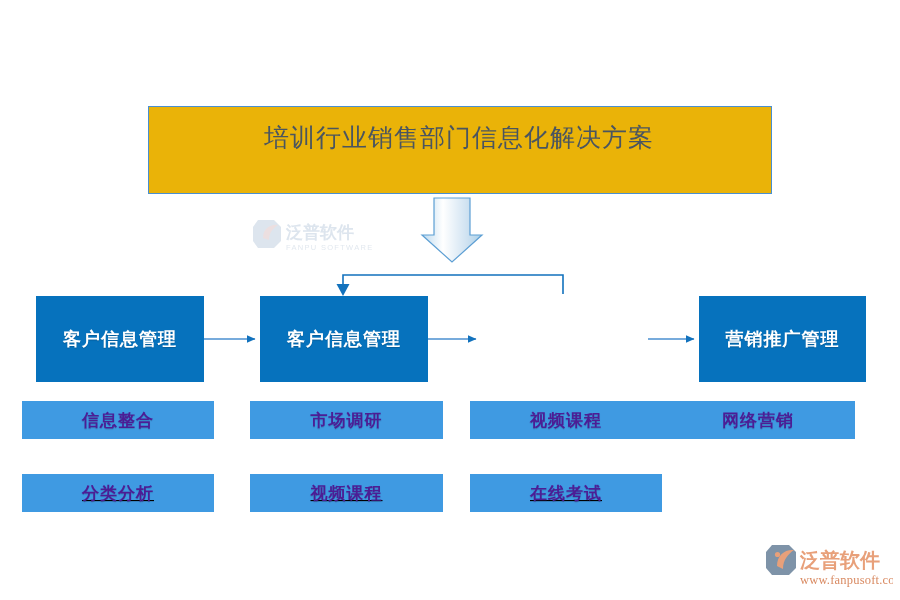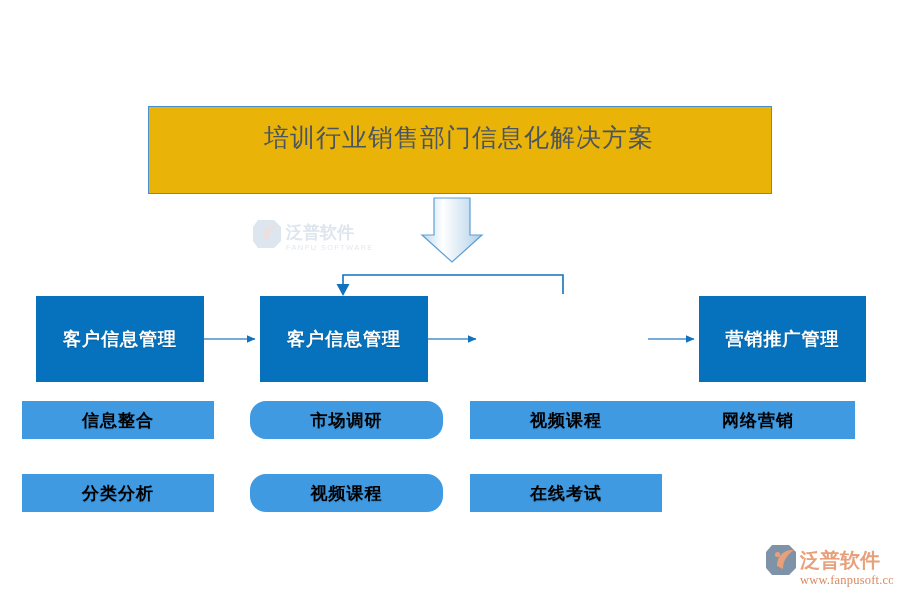--- a/index.html
+++ b/index.html
@@ -39,30 +39,30 @@
   .mb3{ left:481px; top:296px; width:167px; }
   .mb4{ left:699px; top:296px; width:167px; }
 
   
   .subbox{
     position:absolute; height:38px;
     background:#3f9ae2; display:flex; align-items:center; justify-content:center;
     box-sizing:border-box;
   }
   .subbox span{
-    color:#000000; font-size:17px; font-weight:bold; letter-spacing:1px;
+    color:#4c1d95; font-size:17px; font-weight:bold; letter-spacing:1px;
     font-family:"Liberation Serif","DejaVu Serif",serif;
     text-shadow:0 1px 1px rgba(0,0,0,.15);
   }
   .c1{ left:22px;  width:192px; }
-  .c2{ left:250px; width:193px;border-radius:16px; }
+  .c2{ left:250px; width:193px; }
   .c3{ left:470px; width:192px; }
   .c4{ left:661px; width:194px; }
   .r1{ top:401px; }
-  .r2{ top:474px; }
+  .r2{ top:474px;text-decoration:underline; }
 
   
   .wm-center{ position:absolute; left:252px; top:214px; width:130px; height:48px; }
   .wm-corner{ position:absolute; left:765px; top:540px; width:128px; height:50px; }
 </style>
 </head>
 <body>
 
 <div id="canvas">
 

